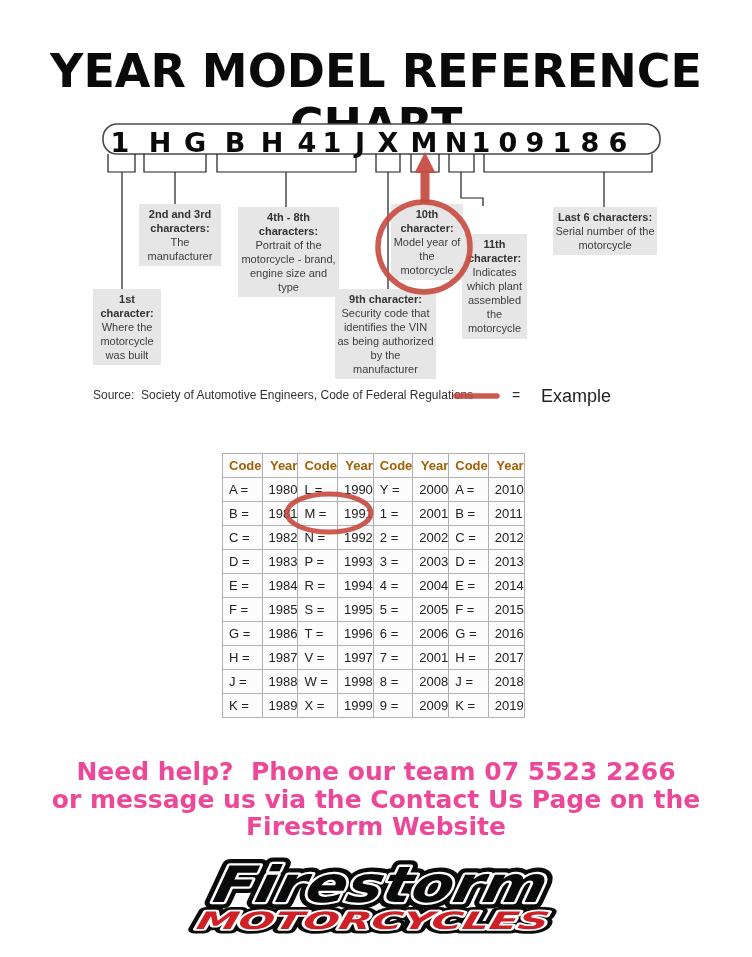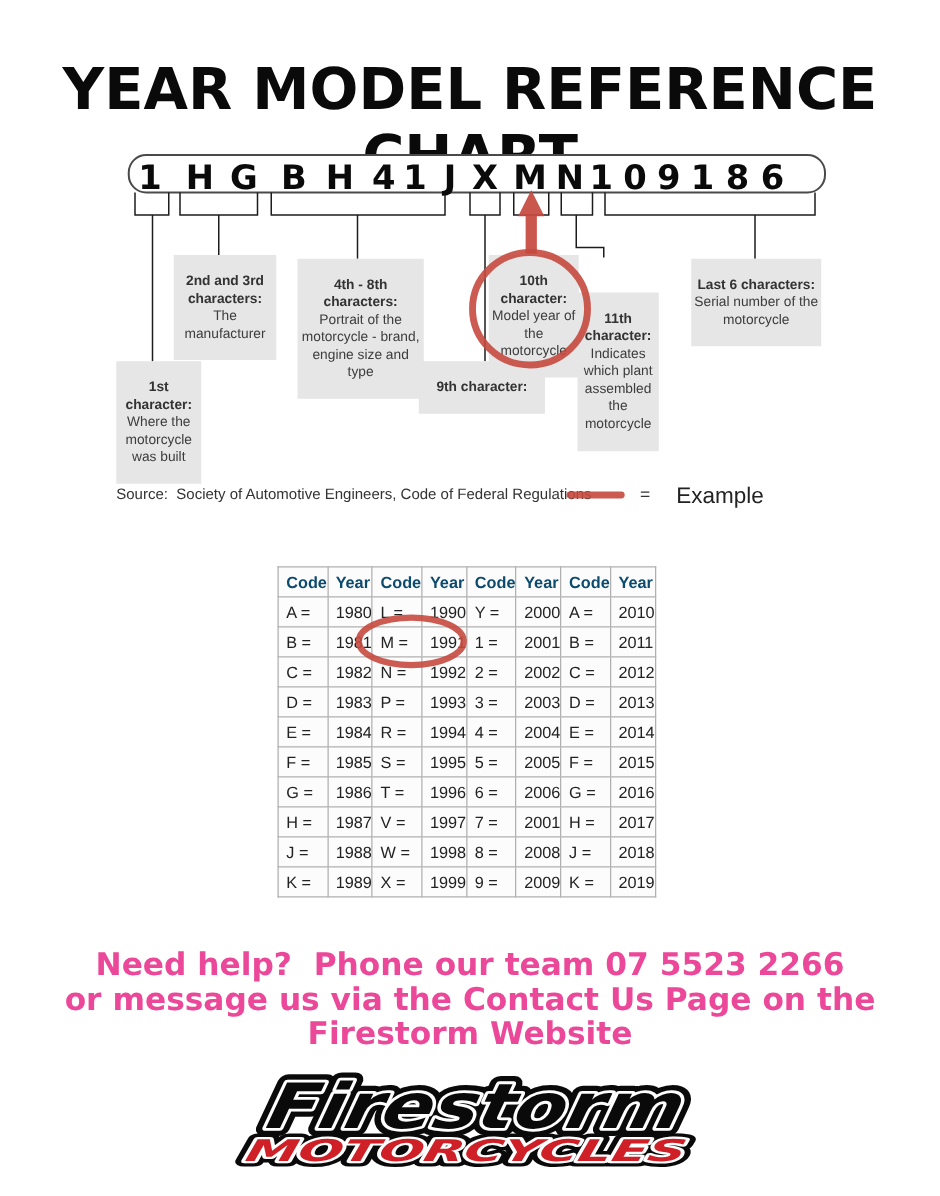--- a/index.html
+++ b/index.html
@@ -21,36 +21,36 @@
   .vin-char{
     position:absolute;top:127px;z-index:2;
     transform:translateX(-50%);
     font-size:27px;font-weight:bold;color:#0a0a0a;
     font-family:"DejaVu Sans","Liberation Sans",sans-serif;
   }
   
   .callout{
     position:absolute;z-index:3;background:#e6e6e6;
     text-align:center;font-size:11px;line-height:1.28;color:#3c3c3c;
-    padding:14px 2px;
+    padding:3px 2px;
   }
   .c-head{font-weight:bold;color:#333;}
   
   .source-note{left:93px;top:388px;font-size:12px;color:#333;z-index:2;}
   .legend-eq{left:512px;top:387px;font-size:14px;color:#333;z-index:2;}
   .legend-label{left:541px;top:386px;font-size:18px;color:#222;z-index:2;}
   
   .table-wrap{left:222px;top:453px;z-index:2;}
   table{border-collapse:collapse;table-layout:fixed;background:#fcfcfc;}
   th,td{
     border:1px solid #b0b0b0;height:23px;padding:0 0 0 6px;
     font-size:13px;text-align:left;vertical-align:middle;color:#222;
     overflow:hidden;white-space:nowrap;
   }
-  th{font-weight:bold;color:#0c4a6e;}
+  th{font-weight:bold;color:#a16207;text-align:right;}
   col.c-code{width:37px;} col.c-year{width:33px;}
   
   .help-block{
     left:0;right:0;top:758px;text-align:center;z-index:2;
     font-size:25px;font-weight:bold;line-height:27.5px;color:#ec4899;
     font-family:"DejaVu Sans","Liberation Sans",sans-serif;
   }
   
   #logo-svg{left:178px;top:856px;z-index:2;}
 </style>
@@ -110,20 +110,21 @@
 <div class="callout" style="left:139px;top:204px;width:78px;">
   <div class="c-head">2nd and 3rd characters:</div>
   <div class="c-body">The manufacturer</div>
 </div>
 <div class="callout" style="left:238px;top:207px;width:97px;">
   <div class="c-head">4th - 8th characters:</div>
   <div class="c-body">Portrait of the motorcycle - brand, engine size and type</div>
 </div>
 <div class="callout" style="left:335px;top:289px;width:97px;">
   <div class="c-head">9th character:</div>
+  <div class="c-body">Security code that identifies the VIN as being authorized by the manufacturer</div>
 </div>
 <div class="callout" style="left:391px;top:204px;width:68px;">
   <div class="c-head">10th character:</div>
   <div class="c-body">Model year of the motorcycle</div>
 </div>
 <div class="callout" style="left:462px;top:206px;width:61px;margin-top:28px;">
   <div class="c-head">11th character:</div>
   <div class="c-body">Indicates which plant assembled the motorcycle</div>
 </div>
 <div class="callout" style="left:553px;top:207px;width:100px;">

